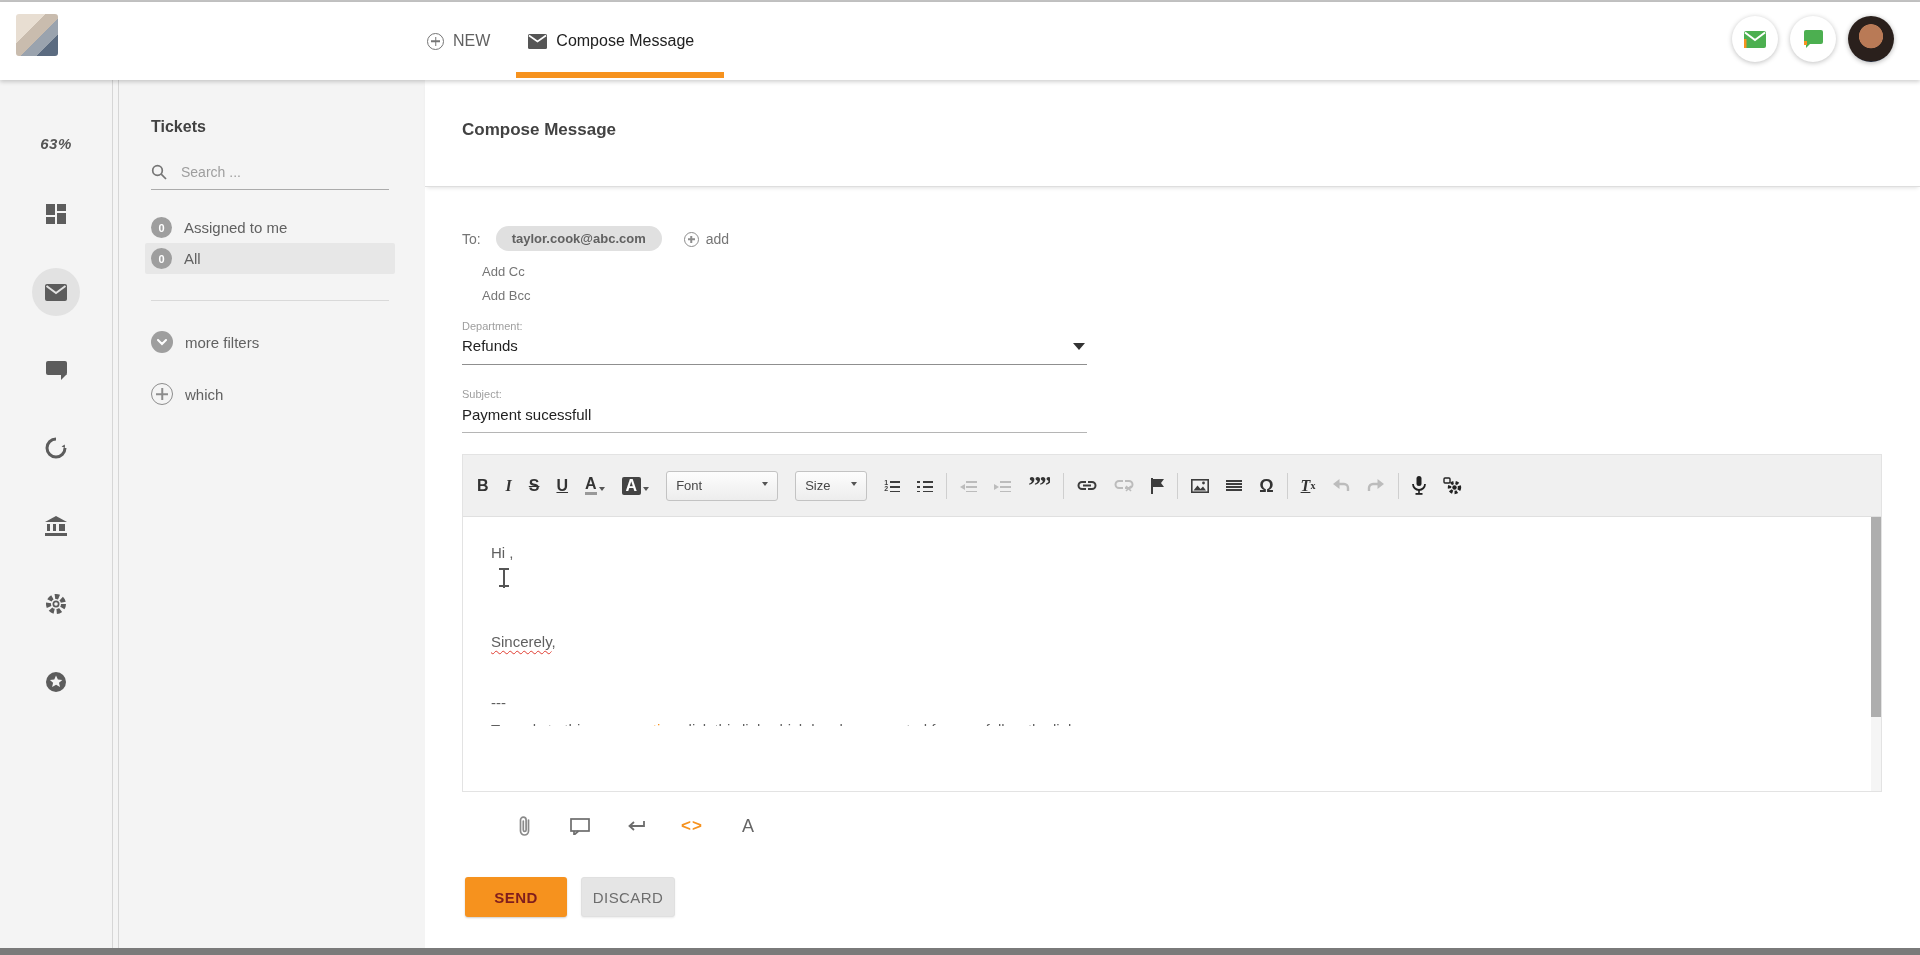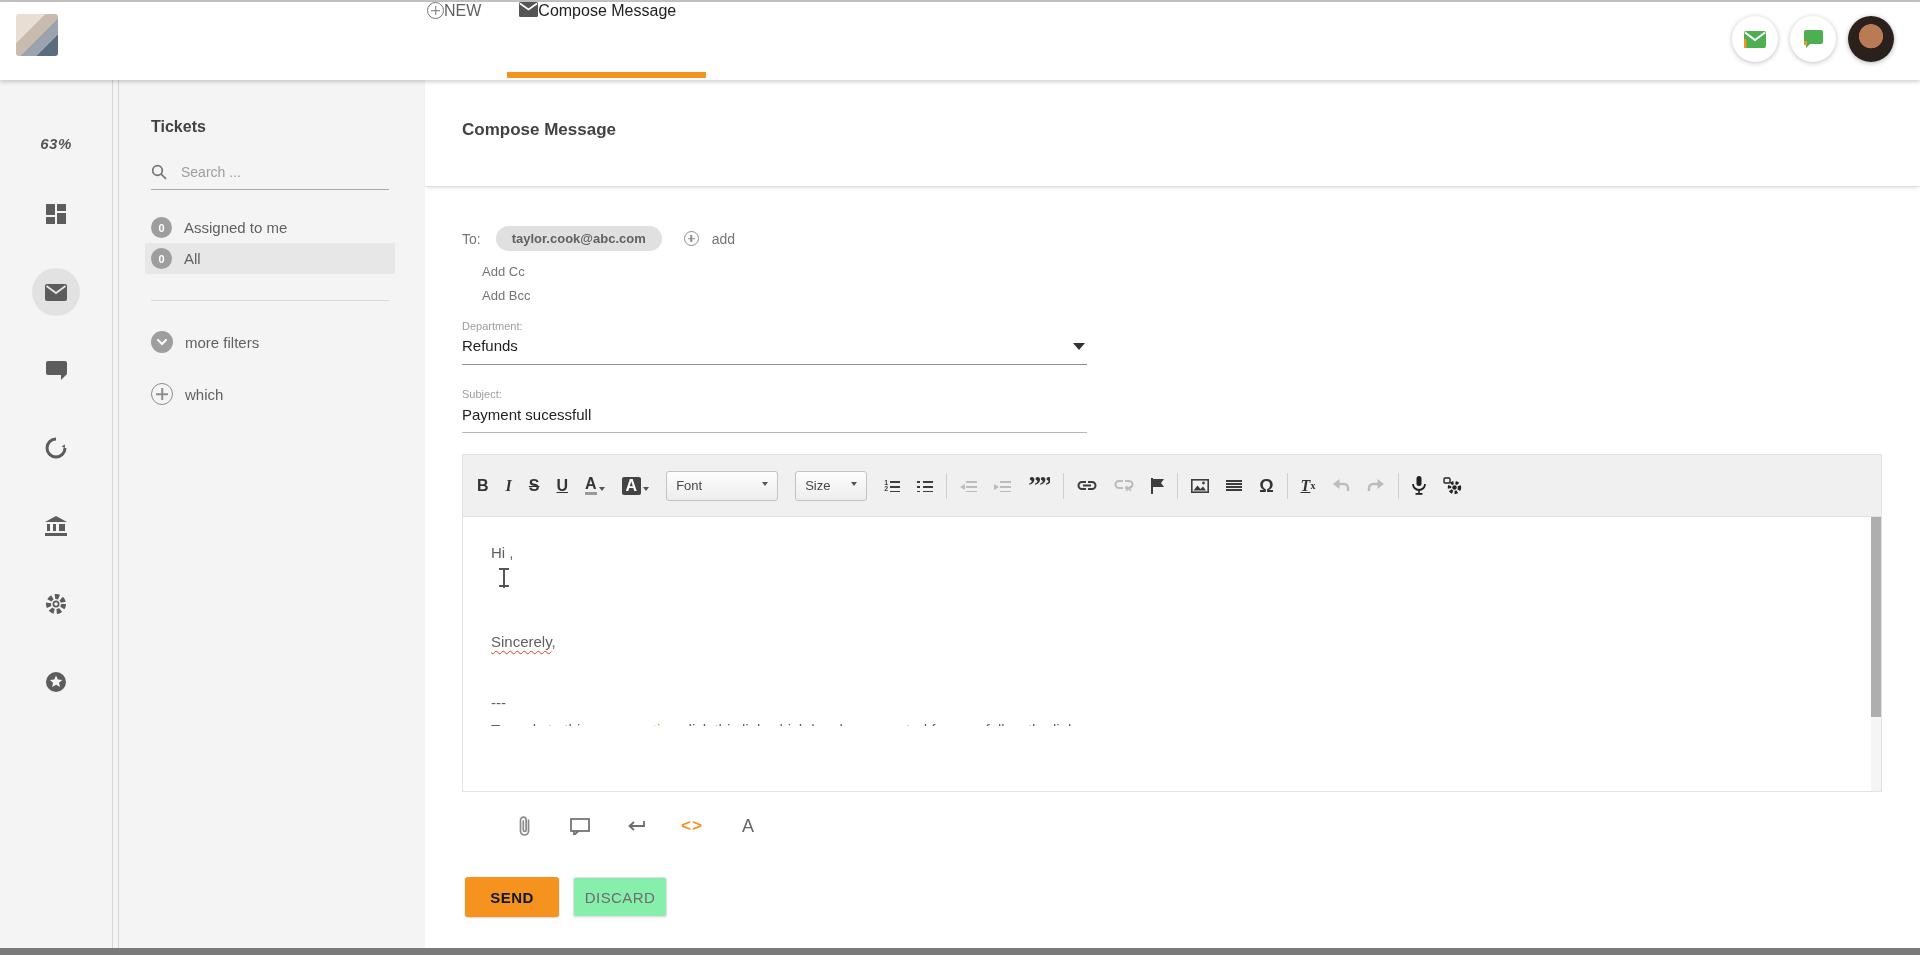--- a/index.html
+++ b/index.html
@@ -4,21 +4,21 @@
 <style>
   * { margin:0; padding:0; box-sizing:border-box; }
   html,body { width:1920px; height:955px; font-family:"Liberation Sans",sans-serif; background:#fff; overflow:hidden; }
   .page { position:relative; width:1920px; height:955px; border-top:2px solid #c3c3c3; }
 
   
   .topbar { position:relative; height:78px; background:#fff; box-shadow:0 2px 4px rgba(0,0,0,.18); z-index:30; display:flex; align-items:center; }
   .logo { position:absolute; left:16px; top:12px; width:42px; height:42px; border-radius:3px;
           background:linear-gradient(135deg,#e8ded2 0 35%,#c9bcae 35% 55%,#9aa3ae 55% 75%,#5b6b80 75% 100%); }
   .tabs { position:absolute; left:425px; top:0; height:78px; display:flex; align-items:center; gap:34px; }
-  .tab { display:flex; align-items:flex-start; height:78px; font-size:16px; color:#616161; cursor:pointer; position:relative; padding:0 2px; }
+  .tab { display:flex; align-items:center; gap:9px; height:78px; font-size:16px; color:#616161; cursor:pointer; position:relative; padding:0 2px; }
   .tab.active { color:#212121; }
   .tab.active::after { content:""; position:absolute; left:-10px; right:-28px; bottom:2px; height:6px; background:#F6921E; }
   .oplus { width:17px; height:17px; border:1.5px solid #757575; border-radius:50%; position:relative; display:inline-block; }
   .oplus::before,.oplus::after{content:"";position:absolute;background:#757575;}
   .oplus::before{left:50%;top:3px;bottom:3px;width:1.5px;transform:translateX(-50%);}
   .oplus::after{top:50%;left:3px;right:3px;height:1.5px;transform:translateY(-50%);}
   .topbar-right { position:absolute; right:26px; top:14px; display:flex; align-items:center; gap:12px; }
   .circ-btn { width:46px; height:46px; border-radius:50%; background:#fff; box-shadow:0 1px 5px rgba(0,0,0,.25); display:flex; align-items:center; justify-content:center; cursor:pointer; }
   .avatar { width:46px; height:46px; border-radius:50%; cursor:pointer; box-shadow:0 1px 5px rgba(0,0,0,.3);
             background:radial-gradient(circle at 50% 44%,#b97a56 0 34%,#2a201c 36% 72%,#1d2433 73% 100%); }
@@ -54,21 +54,21 @@
   .link-label { font-size:15px; color:#616161; }
 
   
   .main { flex:1; background:#fff; position:relative; }
   .main-header { height:107px; border-bottom:1px solid #dedede; box-shadow:0 3px 4px -2px rgba(0,0,0,.12); padding:40px 0 0 37px; }
   .page-title { font-size:17px; font-weight:bold; color:#424242; }
   .form { padding-left:37px; }
   .to-row { display:flex; align-items:center; margin-top:39px; }
   .to-label { font-size:14px; color:#757575; margin-right:15px; }
   .chip { background:#e0e0e0; border-radius:14px; padding:5px 16px; font-size:13px; font-weight:bold; color:#616161; }
-  .add-link { display:flex; align-items:center; gap:13px; margin-left:22px; cursor:pointer; }
+  .add-link { display:flex; align-items:flex-end; gap:7px; margin-left:22px; cursor:pointer; }
   .oplus.sm { width:15px; height:15px; border-color:#8d8d8d; }
   .oplus.sm::before,.oplus.sm::after{background:#8d8d8d;}
   .add-txt { font-size:14px; color:#757575; }
   .cc { margin:13px 0 0 20px; font-size:13px; color:#757575; cursor:pointer; width:max-content; }
   .bcc { margin:9px 8px 0 20px; font-size:13px; color:#757575; cursor:pointer; width:max-content; }
   .field-label { font-size:11px; color:#9e9e9e; }
   .dept-label { margin-top:17px; }
   .select-line { width:625px; position:relative; border-bottom:1px solid #8f8f8f; padding:5px 0 9px; cursor:pointer; }
   .select-value { font-size:15px; color:#212121; }
   .caret { position:absolute; right:2px; top:11px; width:0; height:0; border-left:6px solid transparent; border-right:6px solid transparent; border-top:7px solid #333; }
@@ -120,22 +120,22 @@
   .vscroll { position:absolute; right:0; top:0; bottom:0; width:10px; background:#f5f5f5; }
   .vthumb { position:absolute; top:0; left:0; right:0; height:200px; background:#aeaeae; }
 
   .attach-row { display:flex; align-items:center; gap:28px; margin:20px 0 0 85px; }
   .arow-btn { width:28px; height:28px; display:flex; align-items:center; justify-content:center; cursor:pointer; }
   .code-ic { font-size:17px; font-weight:bold; color:#F6921E; letter-spacing:1px; }
   .fmt-a { font-size:18px; color:#666; }
 
   .actions { display:flex; gap:14px; margin:37px 0 0 40px; }
   .btn { height:40px; border:0; border-radius:3px; font-size:15px; font-family:"Liberation Sans",sans-serif; cursor:pointer; letter-spacing:.4px; }
-  .btn.send { width:94px; background:#F6921E; color:#0f172a; font-weight:bold; box-shadow:0 1px 2px rgba(0,0,0,.2); }
-  .btn.discard { width:94px; background:#86efac; color:#6d6d6d; border:1px solid #e0e0e0; box-shadow:0 1px 2px rgba(0,0,0,.08); }
+  .btn.send { width:102px; background:#F6921E; color:#7f1d1d; font-weight:bold; box-shadow:0 1px 2px rgba(0,0,0,.2); }
+  .btn.discard { width:94px; background:#e5e5e5; color:#6d6d6d; border:1px solid #e0e0e0; box-shadow:0 1px 2px rgba(0,0,0,.08); }
 
   .bottom-strip { position:absolute; left:0; right:0; bottom:0; height:7px; background:#7a7a7a; }
 </style>
 </head>
 <body>
 
 <div class="page">
 
   <div class="topbar">
     <div class="logo"></div>

